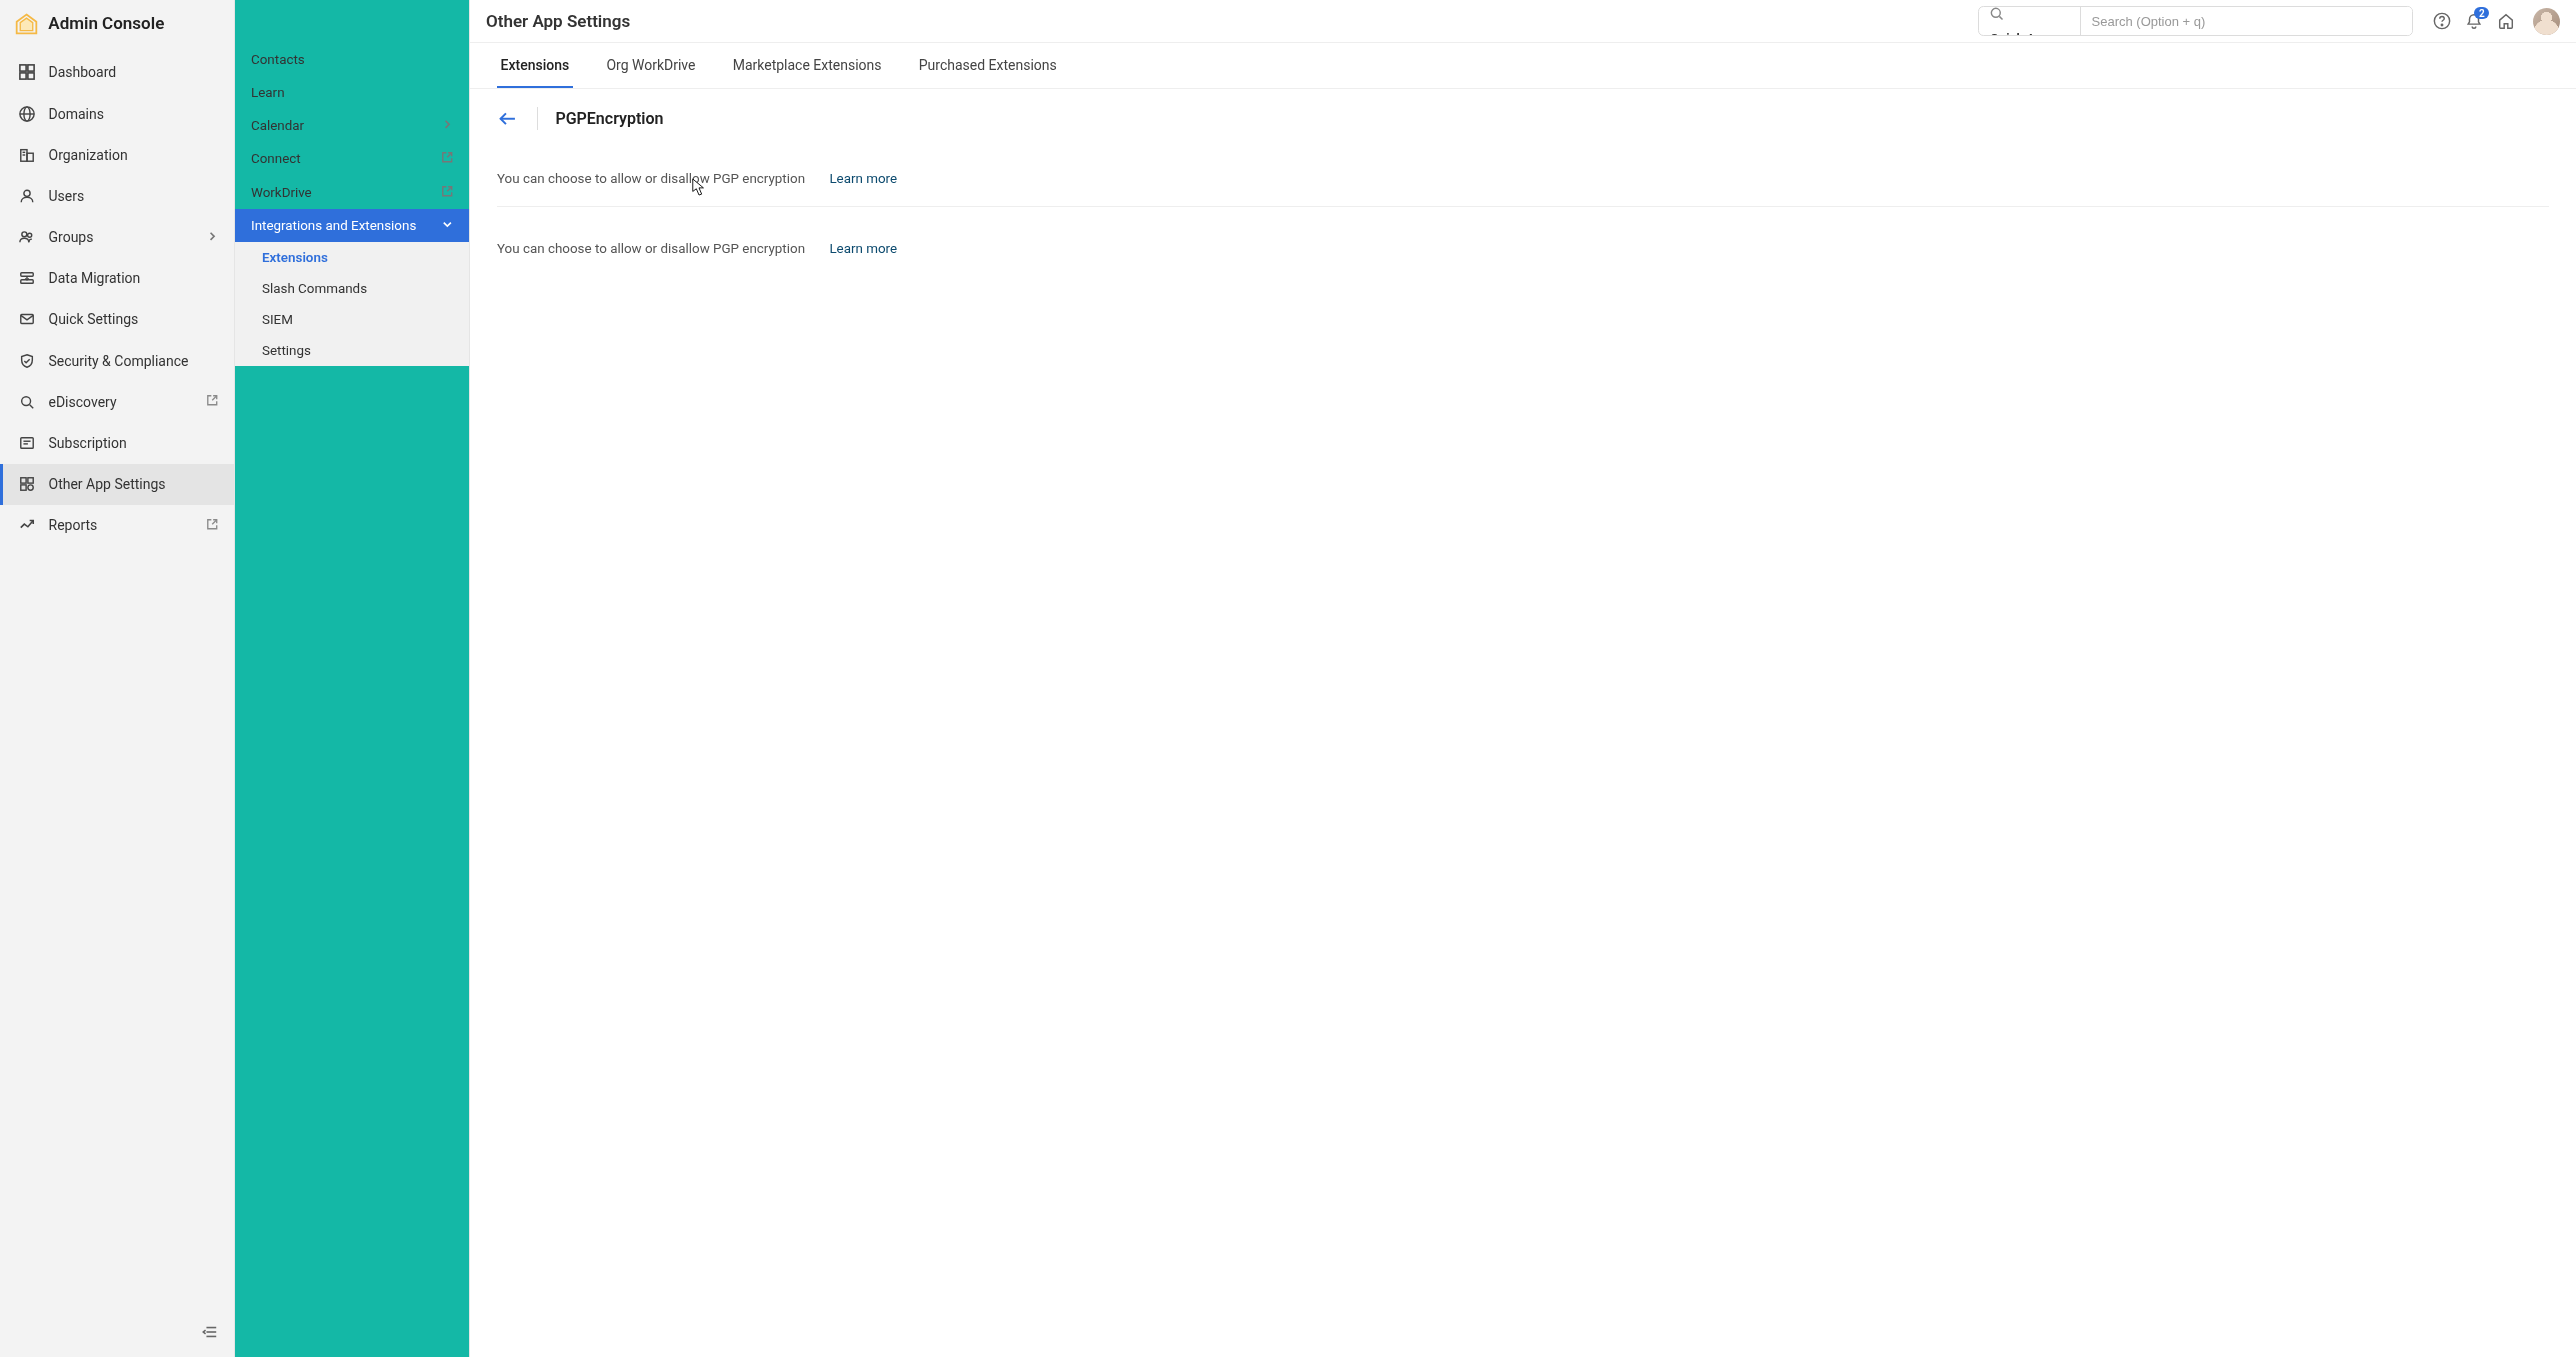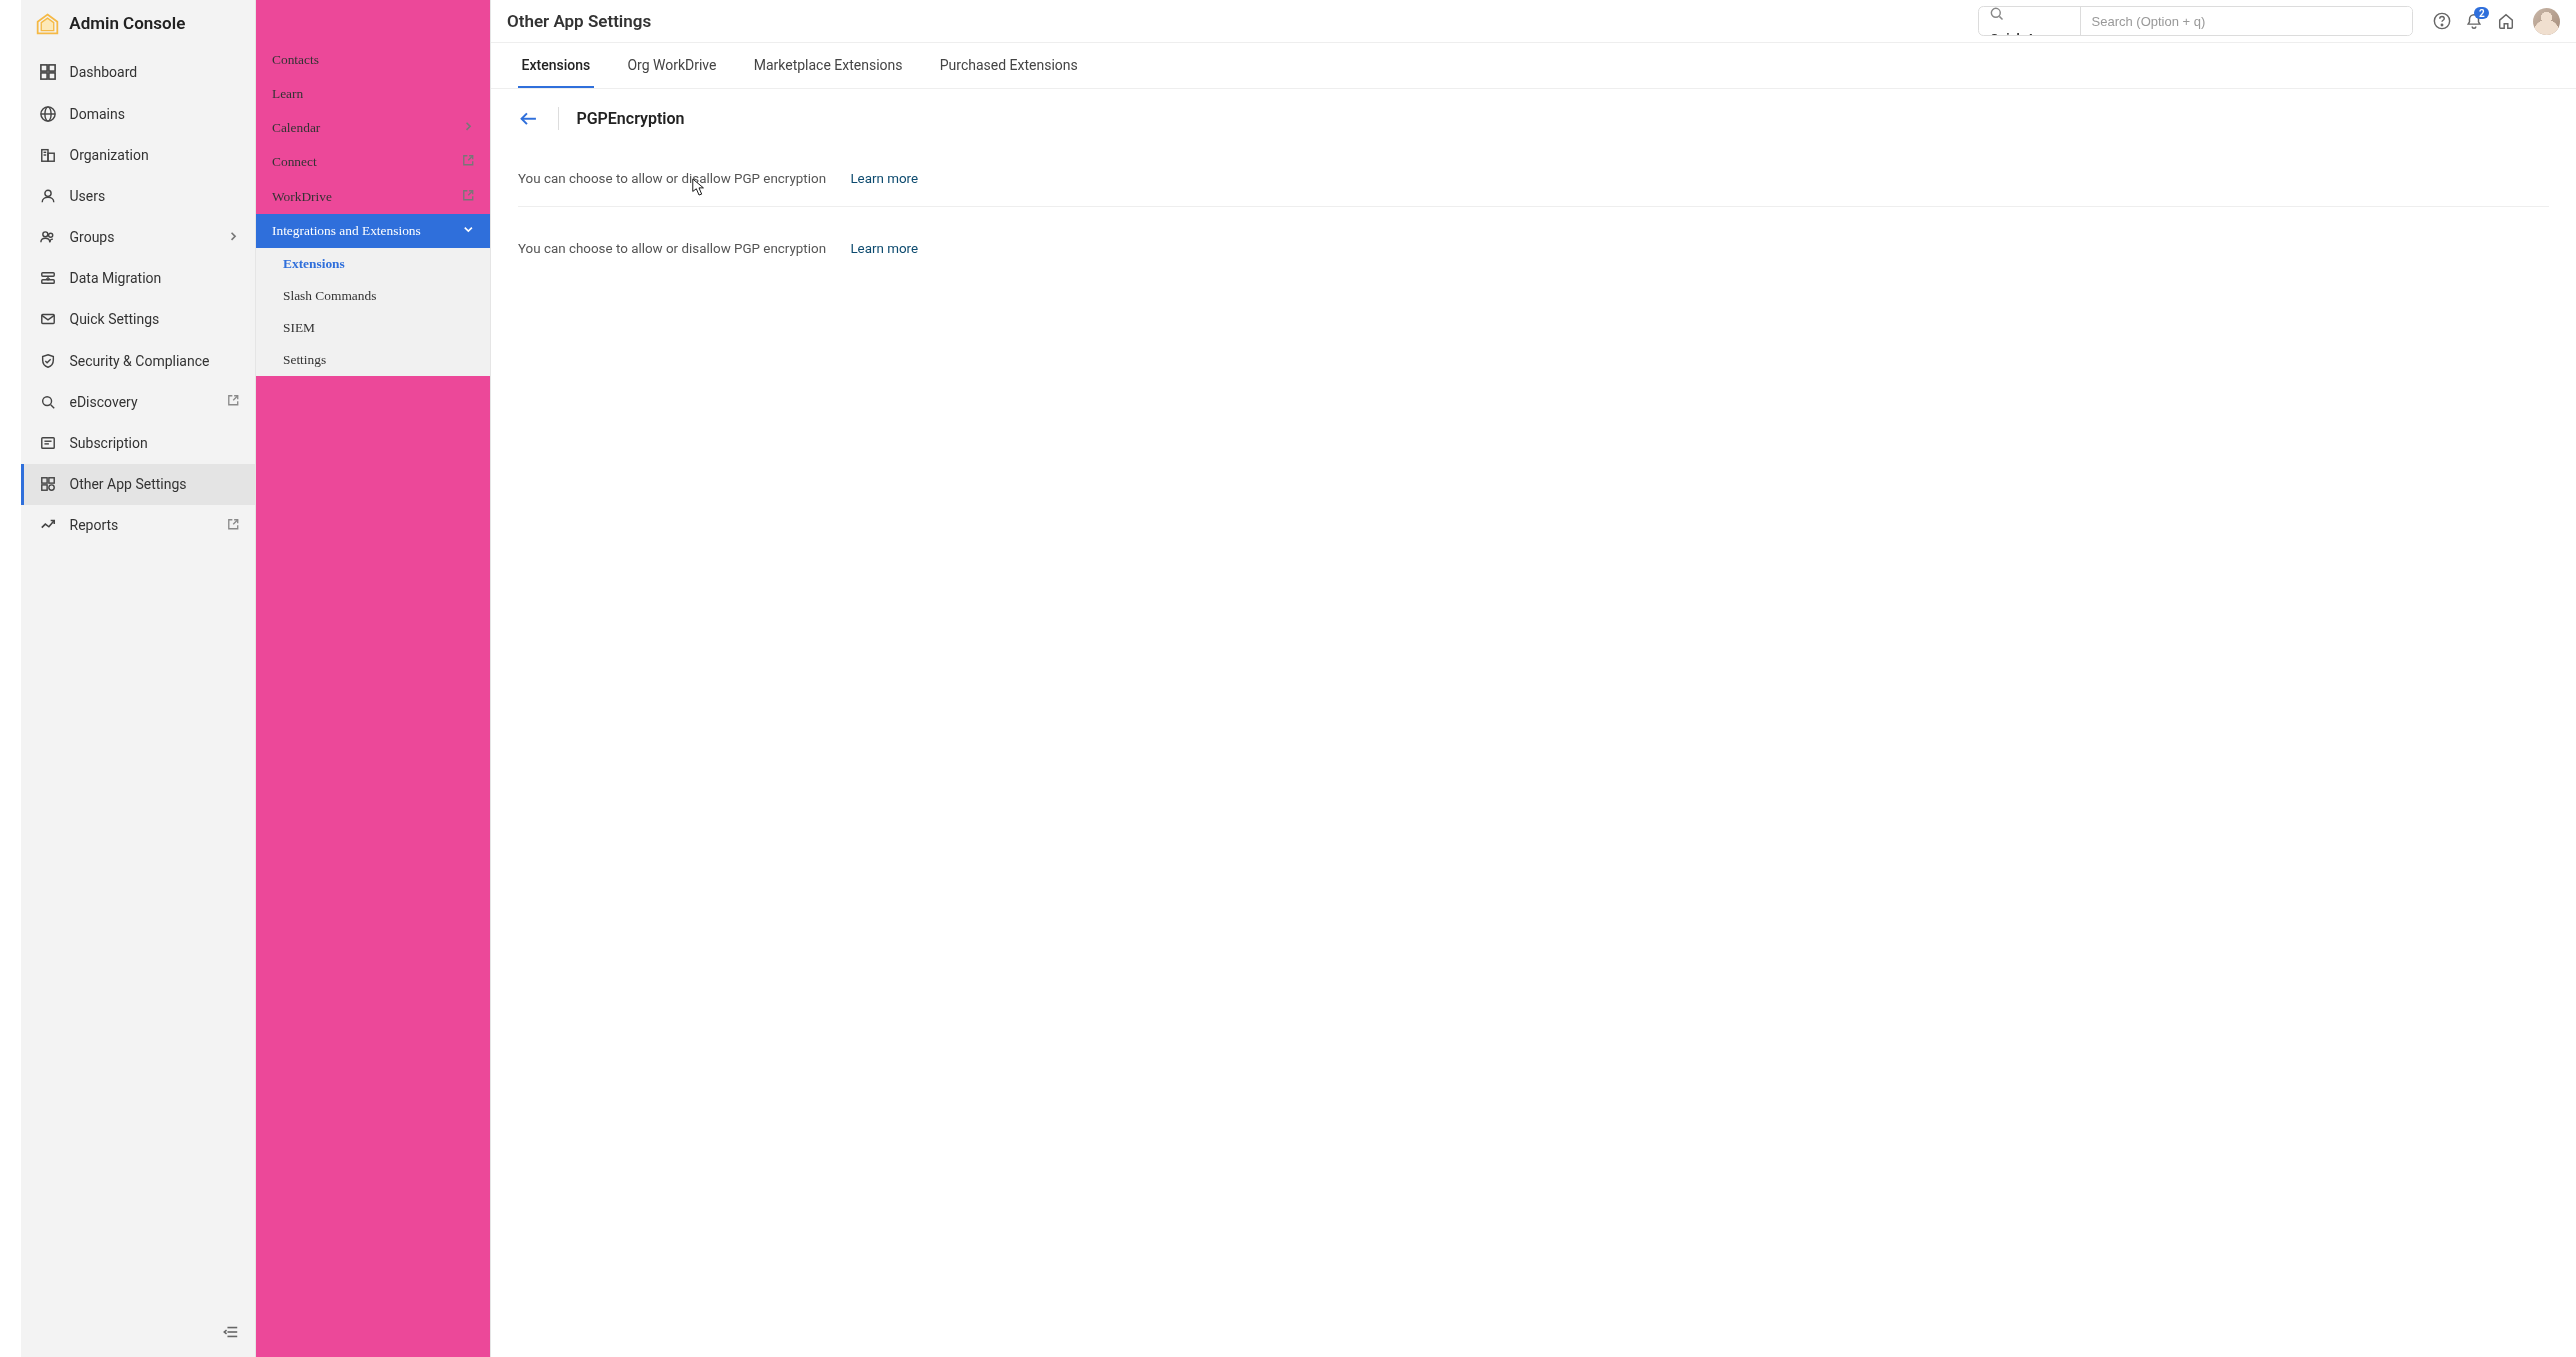--- a/index.html
+++ b/index.html
@@ -1,35 +1,35 @@
 <!DOCTYPE html>
 <html style="font-size:14.3px"><head>
   <meta charset="utf-8">
   <style>
     * { margin: 0; padding: 0; box-sizing: border-box; }
     body { font-family: -apple-system, BlinkMacSystemFont, "Segoe UI", Roboto, Arial, sans-serif; color: #333; font-size: 13.4px; background: #fff; overflow: hidden; }
-    .app { display: flex; width: 100vw; height: 100vh; padding-left: 21px; }
+    .app { display: flex; width: 100vw; height: 100vh; }
 
     
     .sidebar-primary { width: 235px; background: #f3f3f3; border-right: 0.9px solid #e5e5e5; display: flex; flex-direction: column; position: relative; }
     .brand { display: flex; align-items: center; gap: 9px; padding: 10.7px 14.3px 10.7px 14.3px; }
     .brand-icon { width: 25px; height: 25px; display: inline-flex; align-items: center; justify-content: center; }
     .brand-name { font-size: 17px; font-weight: 600; color: #222; }
     .nav-primary { padding-top: 5.4px; flex: 1; overflow-y: auto; }
     .nav-item { display: flex; align-items: center; gap: 12.5px; padding: 11.6px 16px 11.6px 18px; cursor: pointer; color: #333; position: relative; }
     .nav-item.active { background: #e4e4e4; }
     .nav-item.active::before { content: ''; position: absolute; left: 0; top: 0; bottom: 0; width: 2.7px; background: #2f6fdb; }
     .nav-icon { width: 18px; height: 18px; display: inline-flex; align-items: center; justify-content: center; color: #444; flex-shrink: 0; }
     .nav-label { font-size: 14px; flex: 1; }
     .nav-chevron { color: #777; }
     .nav-ext-icon { color: #8a8a8a; }
     .collapse-btn { position: absolute; bottom: 9px; right: 10.7px; color: #666; cursor: pointer; padding: 5.4px; }
 
     
-    .sidebar-secondary { width: 235px; background: #ec4899; border-right: 0.9px solid #e5e5e5; display: flex; flex-direction: column; font-family: Liberation Serif, serif; }
+    .sidebar-secondary { width: 235px; background: #14b8a6; border-right: 0.9px solid #e5e5e5; display: flex; flex-direction: column; }
     .sec-list { padding-top: 43px; }
     .sec-item { display: flex; align-items: center; justify-content: space-between; padding: 9px 16px 9px 16px; cursor: pointer; color: #333; font-size: 13.4px; }
     .sec-item.selected { background: #2f6fdb; color: #fff; }
     .sec-item.selected .sec-chevron { color: #fff; }
     .sec-chevron { color: #777; }
     .sec-sub { background: #f1f1f1; }
     .sec-sub-item { padding: 8px 16px 8px 27px; cursor: pointer; font-size: 13.4px; color: #333; }
     .sec-sub-item.active { color: #2f6fdb; font-weight: 600; }
 
     

